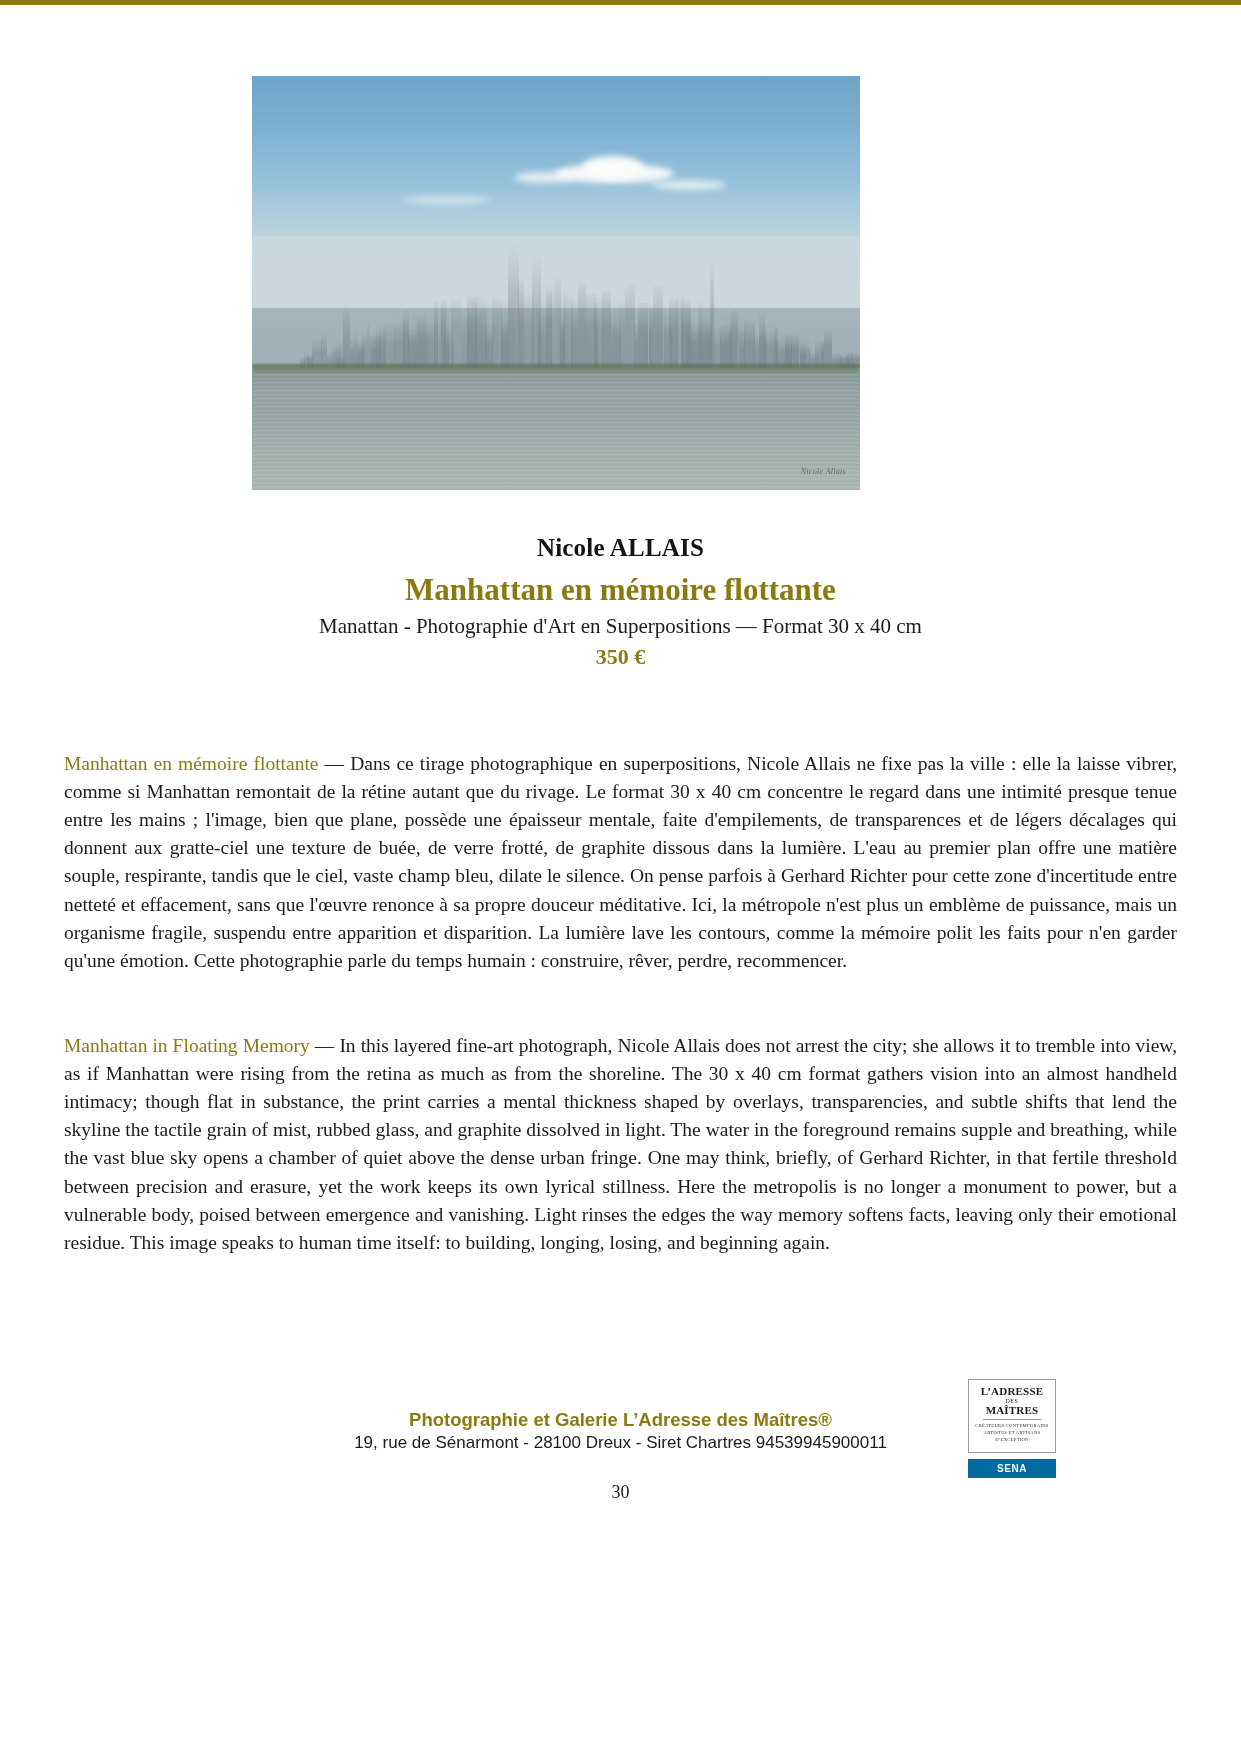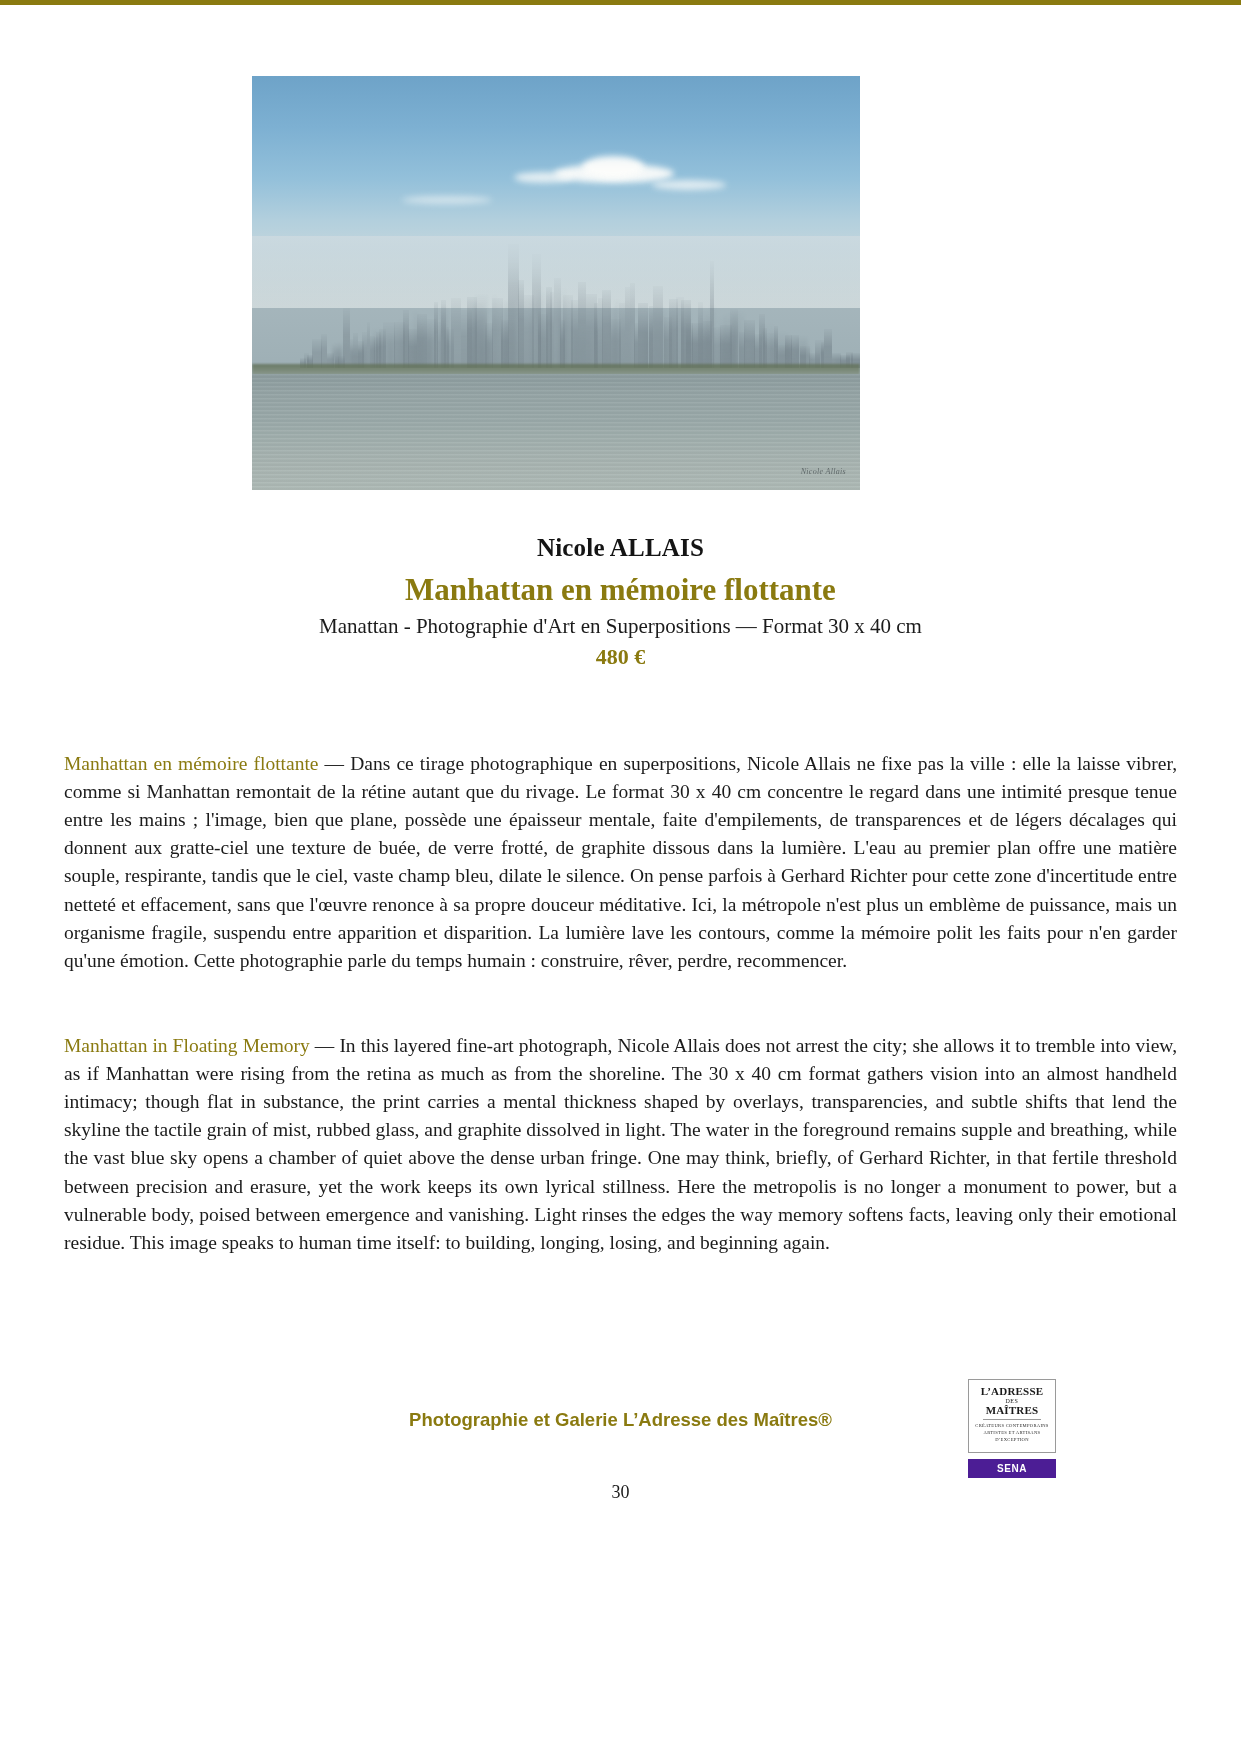--- a/index.html
+++ b/index.html
@@ -257,21 +257,21 @@
     font-size: 4.6px;
     color: #2a2a2a;
     letter-spacing: .3px;
     line-height: 1.45;
     padding: 0 5px;
   }
   .sena-bar {
     margin-top: 6px;
     width: 88px;
     height: 19px;
-    background: #4c1d95;
+    background: #0369a1;
     color: #ffffff;
     font-family: "Liberation Sans", sans-serif;
     font-size: 10px;
     font-weight: bold;
     letter-spacing: .6px;
     display: flex;
     align-items: center;
     justify-content: center;
     box-sizing: border-box;
   }
@@ -457,32 +457,33 @@
   <div class="art-haze"></div>
   <div class="art-shore"></div>
   <div class="art-water"></div>
 
   <div class="art-sign">Nicole Allais</div>
 </div>
 
 <div class="artist-name">Nicole ALLAIS</div>
 <div class="work-title">Manhattan en mémoire flottante</div>
 <div class="work-sub">Manattan - Photographie d'Art en Superpositions — Format 30 x 40 cm</div>
-<div class="work-price">480 €</div>
+<div class="work-price">350 €</div>
 
 <p class="copy" id="para-fr">
   <span class="lead">Manhattan en mémoire flottante</span><span> — </span><span>Dans ce tirage photographique en superpositions, Nicole Allais ne fixe pas la ville : elle la laisse vibrer, comme si Manhattan remontait de la rétine autant que du rivage. Le format 30 x 40 cm concentre le regard dans une intimité presque tenue entre les mains ; l'image, bien que plane, possède une épaisseur mentale, faite d'empilements, de transparences et de légers décalages qui donnent aux gratte-ciel une texture de buée, de verre frotté, de graphite dissous dans la lumière. L'eau au premier plan offre une matière souple, respirante, tandis que le ciel, vaste champ bleu, dilate le silence. On pense parfois à Gerhard Richter pour cette zone d'incertitude entre netteté et effacement, sans que l'œuvre renonce à sa propre douceur méditative. Ici, la métropole n'est plus un emblème de puissance, mais un organisme fragile, suspendu entre apparition et disparition. La lumière lave les contours, comme la mémoire polit les faits pour n'en garder qu'une émotion. Cette photographie parle du temps humain : construire, rêver, perdre, recommencer.</span>
 </p>
 
 <p class="copy" id="para-en">
   <span class="lead">Manhattan in Floating Memory</span><span> — </span><span>In this layered fine-art photograph, Nicole Allais does not arrest the city; she allows it to tremble into view, as if Manhattan were rising from the retina as much as from the shoreline. The 30 x 40 cm format gathers vision into an almost handheld intimacy; though flat in substance, the print carries a mental thickness shaped by overlays, transparencies, and subtle shifts that lend the skyline the tactile grain of mist, rubbed glass, and graphite dissolved in light. The water in the foreground remains supple and breathing, while the vast blue sky opens a chamber of quiet above the dense urban fringe. One may think, briefly, of Gerhard Richter, in that fertile threshold between precision and erasure, yet the work keeps its own lyrical stillness. Here the metropolis is no longer a monument to power, but a vulnerable body, poised between emergence and vanishing. Light rinses the edges the way memory softens facts, leaving only their emotional residue. This image speaks to human time itself: to building, longing, losing, and beginning again.</span>
 </p>
 
 <div class="footer">
   <div class="f-line f-gold f-line1">Photographie et Galerie L’Adresse des Maîtres®</div>
+  <div class="f-line f-dark">19, rue de Sénarmont - 28100 Dreux - Siret Chartres 94539945900011</div>
 </div>
 
 <div class="page-no">30</div>
 
 <div class="logo-block">
   <div class="logo-card">
     <div class="logo-l1">L’ADRESSE</div>
     <div class="logo-l2">DES</div>
     <div class="logo-l3">MAÎTRES</div>
     <div class="logo-rule"></div>

